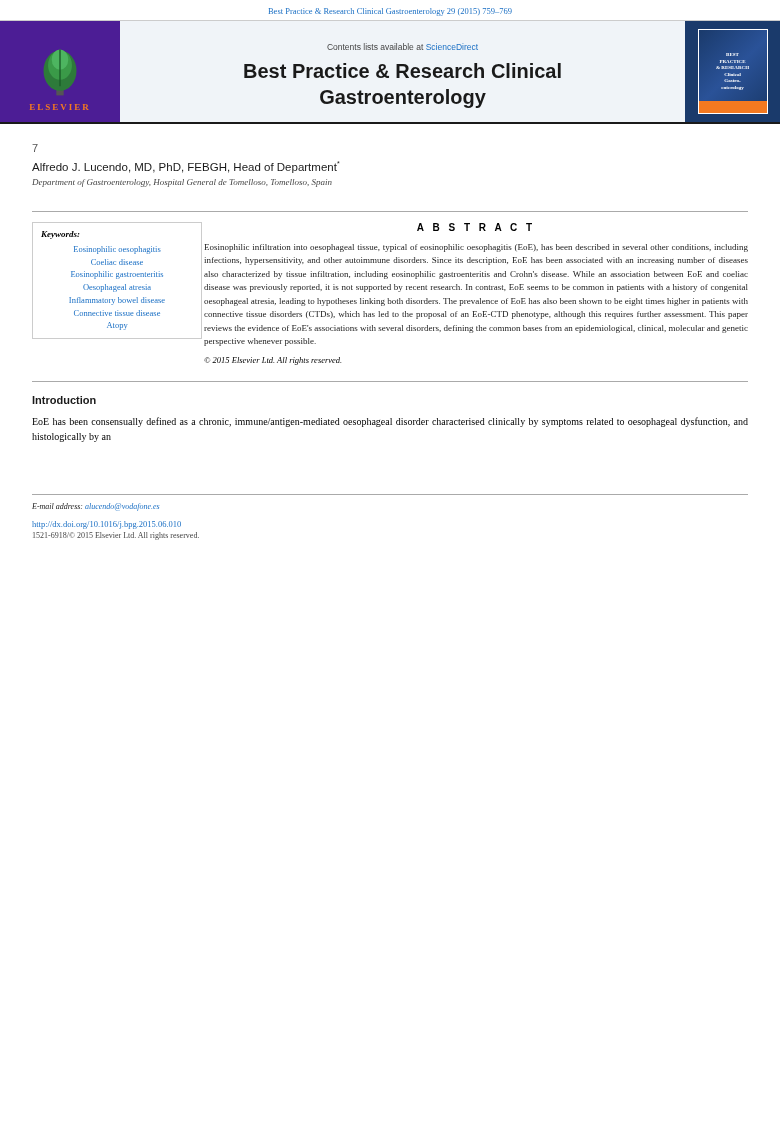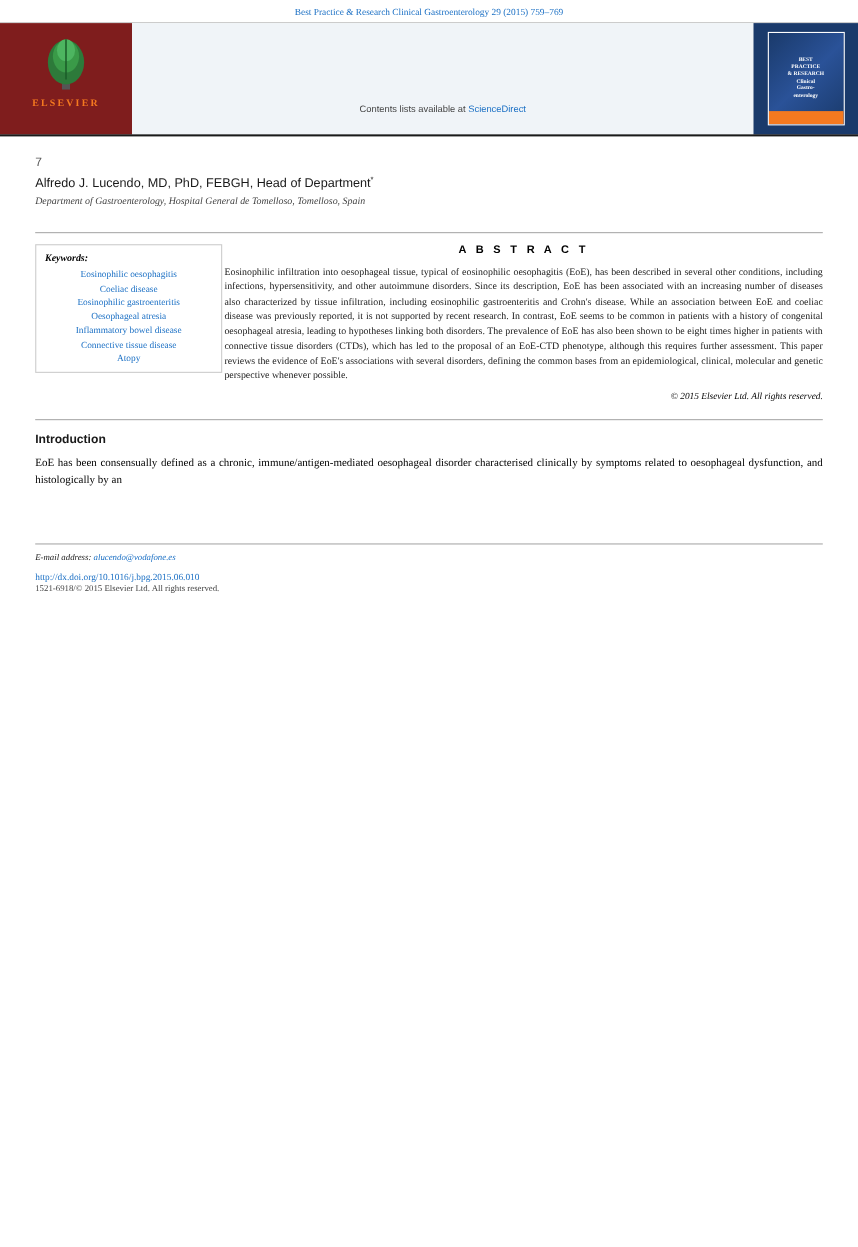--- a/index.html
+++ b/index.html
@@ -32,23 +32,23 @@
       align-items: stretch;
       border-bottom: 2px solid #1a1a1a;
       background: #f5f5f5;
     }
     .header-left {
       width: 120px;
       min-width: 120px;
       display: flex;
       flex-direction: column;
       align-items: center;
-      justify-content: flex-start;
+      justify-content: flex-end;
       padding: 10px 8px;
-      background: #7f1d1d;
+      background: #4c1d95;
     }
     .elsevier-logo {
       display: flex;
       flex-direction: column;
       align-items: center;
     }
     .elsevier-tree {
       width: 70px;
       height: 55px;
     }
@@ -212,21 +212,20 @@
       font-family: Arial, sans-serif;
     }
     .abstract-text {
       font-size: 9px;
       line-height: 1.5;
       text-align: justify;
       color: #1a1a1a;
     }
     .copyright-line {
       font-size: 8.5px;
-      text-align: right;
       margin-top: 6px;
       font-style: italic;
     }
     .section-divider {
       border: none;
       border-top: 1px solid #aaa;
       margin: 16px 0 12px 0;
     }
     .section-title {
       font-size: 11px;
@@ -297,20 +296,24 @@
           <line x1="35" y1="45" x2="35" y2="5" stroke="#1a5c28" stroke-width="1.5"></line>
         </svg>
         <span class="elsevier-text">ELSEVIER</span>
       </div>
     </div>
 
     <div class="header-center">
       <div class="contents-line">
         <span>Contents lists available at</span>
         <span class="sciencedirect-link">ScienceDirect</span>
+      </div>
+      <div class="journal-title">
+        <span>Best Practice &amp; Research Clinical</span><br>
+        <span>Gastroenterology</span>
       </div>
     </div>
 
     <div class="header-right">
       <div class="journal-cover">
         <div style="padding:4px;text-align:center;">
           <div style="font-size:5px;color:#fff;font-weight:bold;line-height:1.3;">BEST<br>PRACTICE<br>&amp; RESEARCH<br>Clinical<br>Gastro-<br>enterology</div>
         </div>
         <div class="cover-stripe"></div>
       </div>

